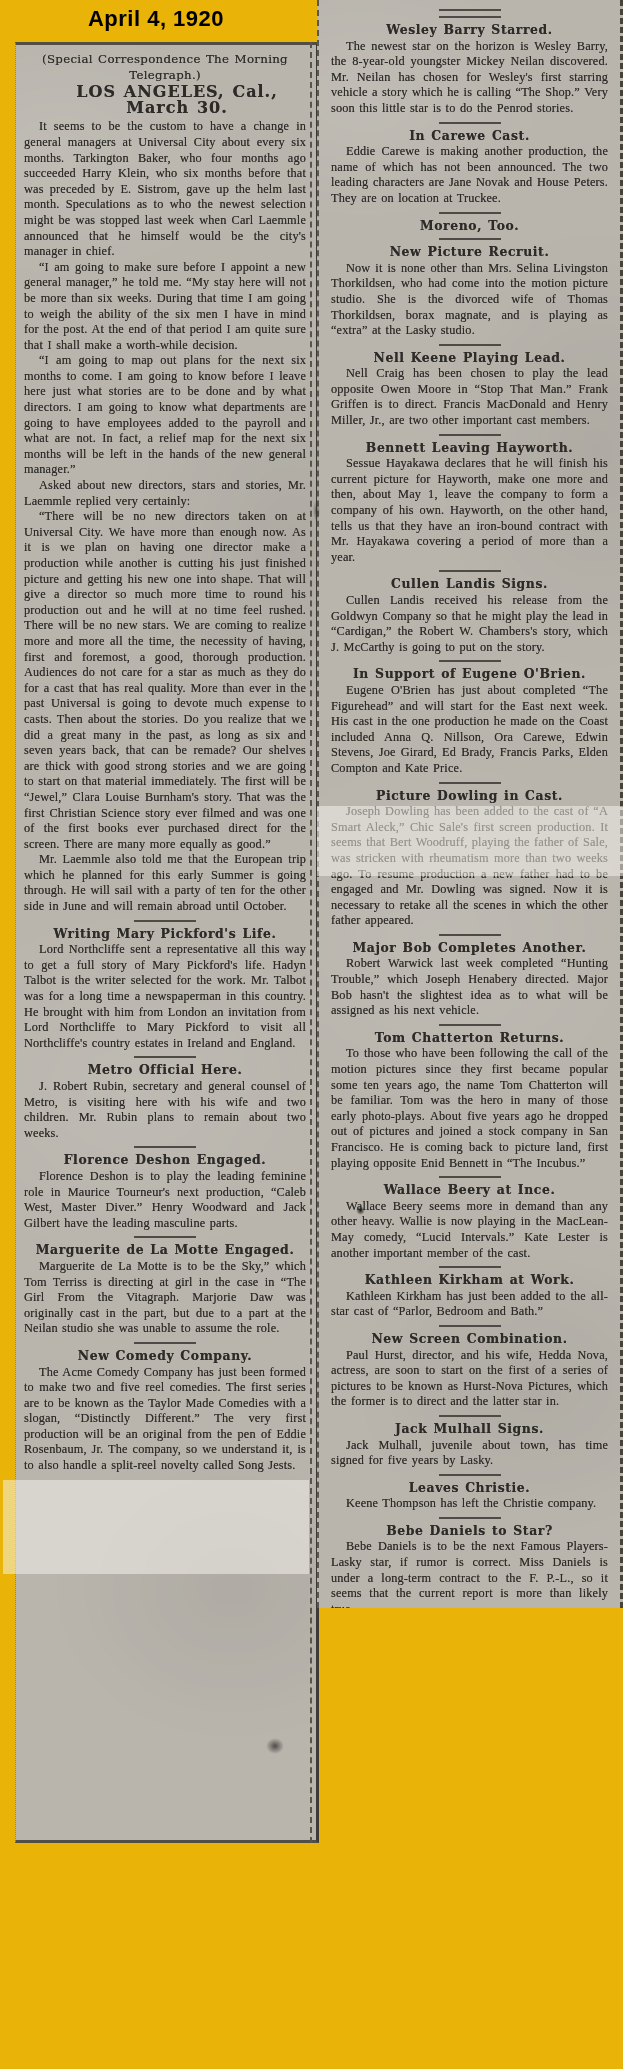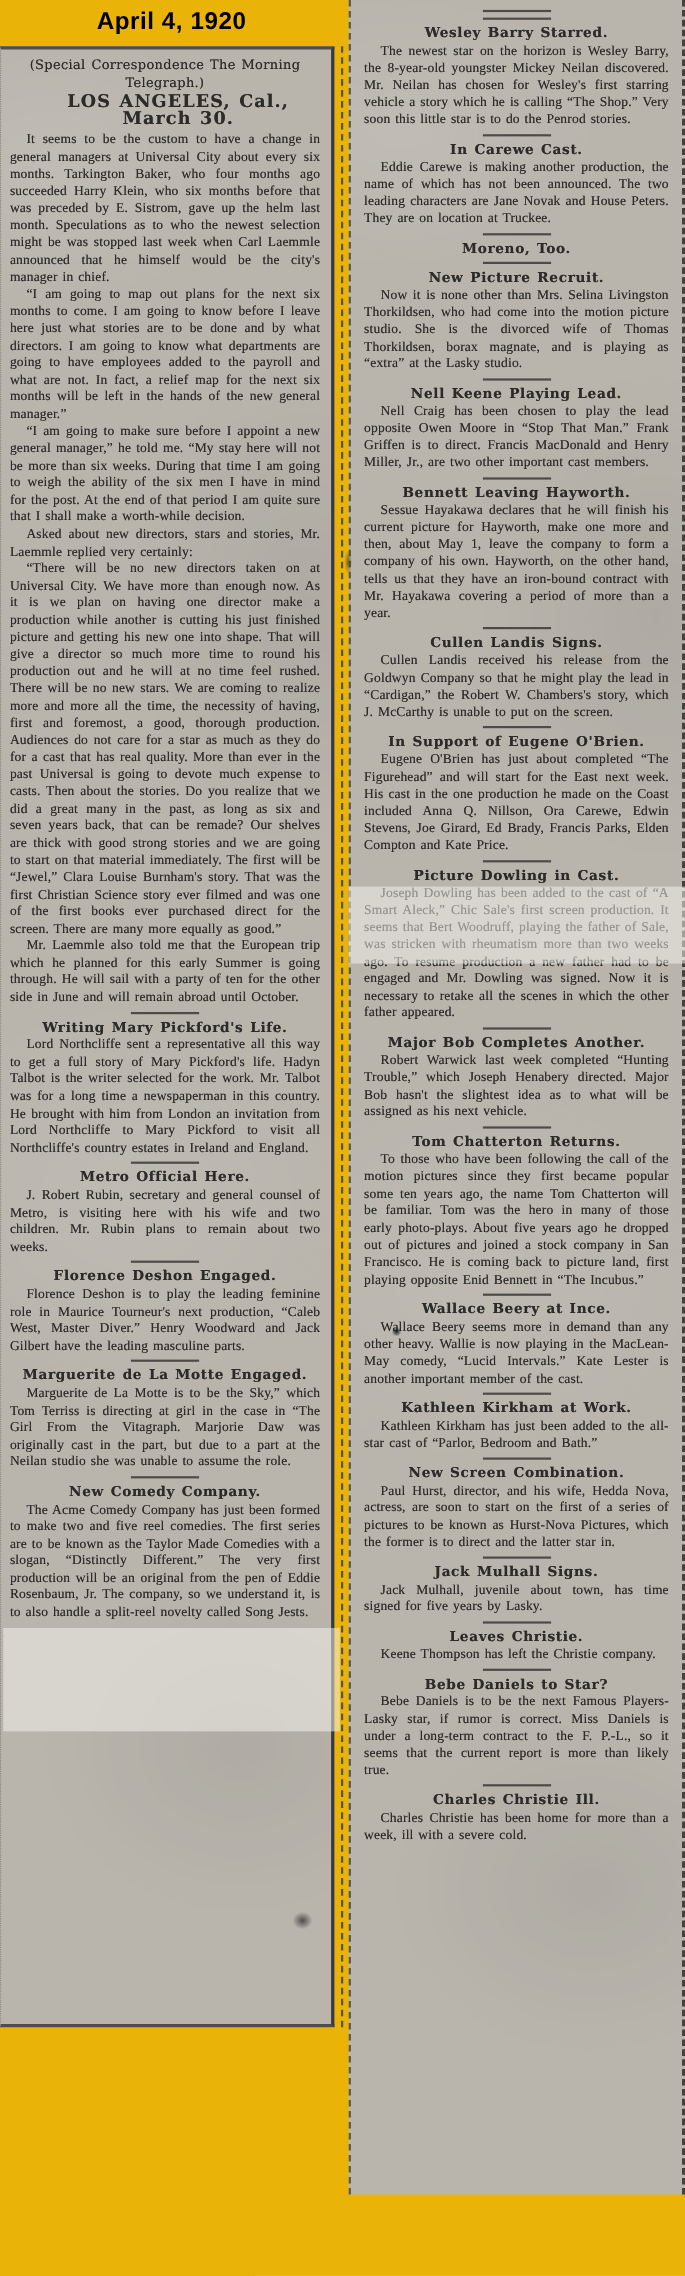--- a/index.html
+++ b/index.html
@@ -10,25 +10,25 @@
         color:#000;letter-spacing:.5px;}
   .clip{position:absolute;box-sizing:border-box;overflow:hidden;
         background-color:#b9b5ad;
         background-image:
           radial-gradient(ellipse 260px 180px at 15% 6%, rgba(255,255,255,.10), transparent 70%),
           radial-gradient(ellipse 230px 320px at 92% 28%, rgba(0,0,0,.06), transparent 70%),
           radial-gradient(ellipse 300px 260px at 38% 58%, rgba(255,255,255,.08), transparent 70%),
           radial-gradient(ellipse 260px 220px at 72% 86%, rgba(0,0,0,.05), transparent 70%);
         color:#2d2b28;font-size:12.3px;line-height:15.6px;text-align:justify;
         letter-spacing:.15px;word-spacing:1.2px;text-shadow:0 0 .6px rgba(45,43,40,.65);}
-  .left-clip{left:0;top:42px;width:304px;height:1801px;
+  .left-clip{left:15px;top:42px;width:304px;height:1801px;
         border-top:3px solid #514e48;border-right:3px solid #3c3a36;
         border-bottom:3px solid #514e48;border-left:1px dotted #8a867e;
         padding:7px 10px 0 8px;}
-  .right-clip{left:317px;top:0;width:306px;height:1995px;
+  .right-clip{left:317px;top:0;width:306px;height:1608px;
         border-left:2px dashed #5a574f;border-right:3px dashed #45423c;
         padding:4px 12px 0 12px;}
   .dash-line{position:absolute;left:310px;top:42px;height:1801px;width:0;
         border-left:2px dashed #57544e;}
   .credit{font-size:11.8px;text-align:center;letter-spacing:.3px;text-indent:0;}
   .dateline{font-size:16px;font-weight:bold;text-align:center;letter-spacing:1px;
         margin:1px 0 4px 24px;}
   .para{margin:0;text-indent:15px;font-family:Liberation Serif, serif;}
   .heading{margin:1px 0 1px;text-align:center;font-weight:bold;font-size:12.4px;
         letter-spacing:.6px;text-indent:0;}
@@ -49,22 +49,22 @@
 
 <div class="page">
 
   <h1 class="page-title">April 4, 1920</h1>
 
   <div class="clip left-clip">
     <div class="credit">(Special Correspondence The Morning Telegraph.)</div>
     <div class="dateline">LOS ANGELES, Cal., March 30.</div>
     <div id="left-lead">
         <p class="para">It seems to be the custom to have a change in general managers at Universal City about every six months. Tarkington Baker, who four months ago succeeded Harry Klein, who six months before that was preceded by E. Sistrom, gave up the helm last month. Speculations as to who the newest selection might be was stopped last week when Carl Laemmle announced that he himself would be the city's manager in chief.</p>
+        <p class="para">“I am going to make sure before I appoint a new general manager,” he told me. “My stay here will not be more than six weeks. During that time I am going to weigh the ability of the six men I have in mind for the post. At the end of that period I am quite sure that I shall make a worth-while decision.</p>
         <p class="para">“I am going to map out plans for the next six months to come. I am going to know before I leave here just what stories are to be done and by what directors. I am going to know what departments are going to have employees added to the payroll and what are not. In fact, a relief map for the next six months will be left in the hands of the new general manager.”</p>
-        <p class="para">“I am going to make sure before I appoint a new general manager,” he told me. “My stay here will not be more than six weeks. During that time I am going to weigh the ability of the six men I have in mind for the post. At the end of that period I am quite sure that I shall make a worth-while decision.</p>
         <p class="para">Asked about new directors, stars and stories, Mr. Laemmle replied very certainly:</p>
         <p class="para">“There will be no new directors taken on at Universal City. We have more than enough now. As it is we plan on having one director make a production while another is cutting his just finished picture and getting his new one into shape. That will give a director so much more time to round his production out and he will at no time feel rushed. There will be no new stars. We are coming to realize more and more all the time, the necessity of having, first and foremost, a good, thorough production. Audiences do not care for a star as much as they do for a cast that has real quality. More than ever in the past Universal is going to devote much expense to casts. Then about the stories. Do you realize that we did a great many in the past, as long as six and seven years back, that can be remade? Our shelves are thick with good strong stories and we are going to start on that material immediately. The first will be “Jewel,” Clara Louise Burnham's story. That was the first Christian Science story ever filmed and was one of the first books ever purchased direct for the screen. There are many more equally as good.”</p>
         <p class="para">Mr. Laemmle also told me that the European trip which he planned for this early Summer is going through. He will sail with a party of ten for the other side in June and will remain abroad until October.</p>
       </div>
     <div id="left-sections">
         <div class="divider"></div>
         <h2 class="heading">Writing Mary Pickford's Life.</h2>
         <p class="para">Lord Northcliffe sent a representative all this way to get a full story of Mary Pickford's life. Hadyn Talbot is the writer selected for the work. Mr. Talbot was for a long time a newspaperman in this country. He brought with him from London an invitation from Lord Northcliffe to Mary Pickford to visit all Northcliffe's country estates in Ireland and England.</p>
         <div class="divider"></div>
         <h2 class="heading">Metro Official Here.</h2>
@@ -98,21 +98,21 @@
         <h2 class="heading">New Picture Recruit.</h2>
         <p class="para">Now it is none other than Mrs. Selina Livingston Thorkildsen, who had come into the motion picture studio. She is the divorced wife of Thomas Thorkildsen, borax magnate, and is playing as “extra” at the Lasky studio.</p>
         <div class="divider"></div>
         <h2 class="heading">Nell Keene Playing Lead.</h2>
         <p class="para">Nell Craig has been chosen to play the lead opposite Owen Moore in “Stop That Man.” Frank Griffen is to direct. Francis MacDonald and Henry Miller, Jr., are two other important cast members.</p>
         <div class="divider"></div>
         <h2 class="heading">Bennett Leaving Hayworth.</h2>
         <p class="para">Sessue Hayakawa declares that he will finish his current picture for Hayworth, make one more and then, about May 1, leave the company to form a company of his own. Hayworth, on the other hand, tells us that they have an iron-bound contract with Mr. Hayakawa covering a period of more than a year.</p>
         <div class="divider"></div>
         <h2 class="heading">Cullen Landis Signs.</h2>
-        <p class="para">Cullen Landis received his release from the Goldwyn Company so that he might play the lead in “Cardigan,” the Robert W. Chambers's story, which J. McCarthy is unable to put on the screen.</p>
+        <p class="para">Cullen Landis received his release from the Goldwyn Company so that he might play the lead in “Cardigan,” the Robert W. Chambers's story, which J. McCarthy is going to put on the story.</p>
         <div class="divider"></div>
         <h2 class="heading">In Support of Eugene O'Brien.</h2>
         <p class="para">Eugene O'Brien has just about completed “The Figurehead” and will start for the East next week. His cast in the one production he made on the Coast included Anna Q. Nillson, Ora Carewe, Edwin Stevens, Joe Girard, Ed Brady, Francis Parks, Elden Compton and Kate Price.</p>
         <div class="divider"></div>
         <h2 class="heading">Picture Dowling in Cast.</h2>
         <p class="para">Joseph Dowling has been added to the cast of “A Smart Aleck,” Chic Sale's first screen production. It seems that Bert Woodruff, playing the father of Sale, was stricken with rheumatism more than two weeks ago. To resume production a new father had to be engaged and Mr. Dowling was signed. Now it is necessary to retake all the scenes in which the other father appeared.</p>
         <div class="divider"></div>
         <h2 class="heading">Major Bob Completes Another.</h2>
         <p class="para">Robert Warwick last week completed “Hunting Trouble,” which Joseph Henabery directed. Major Bob hasn't the slightest idea as to what will be assigned as his next vehicle.</p>
         <div class="divider"></div>

